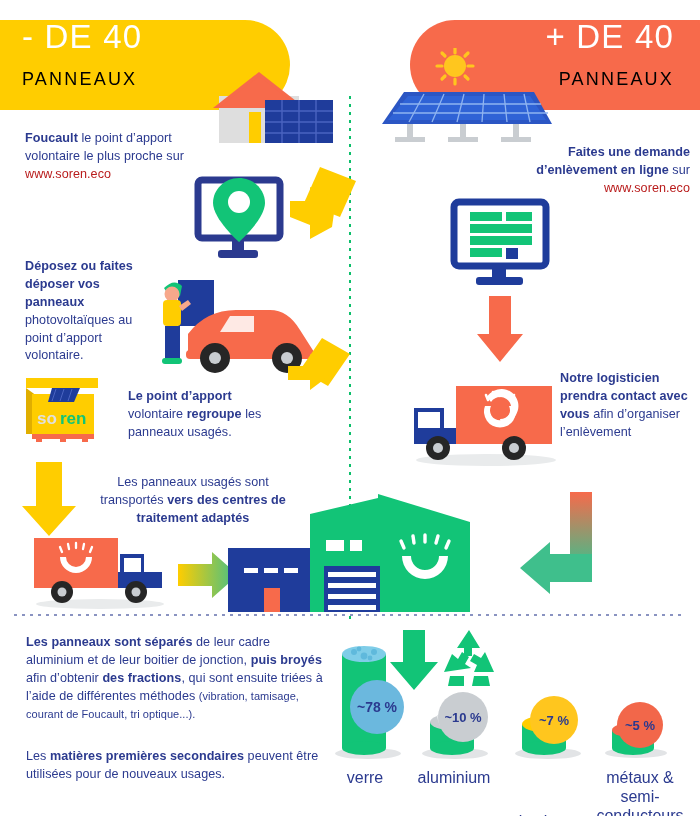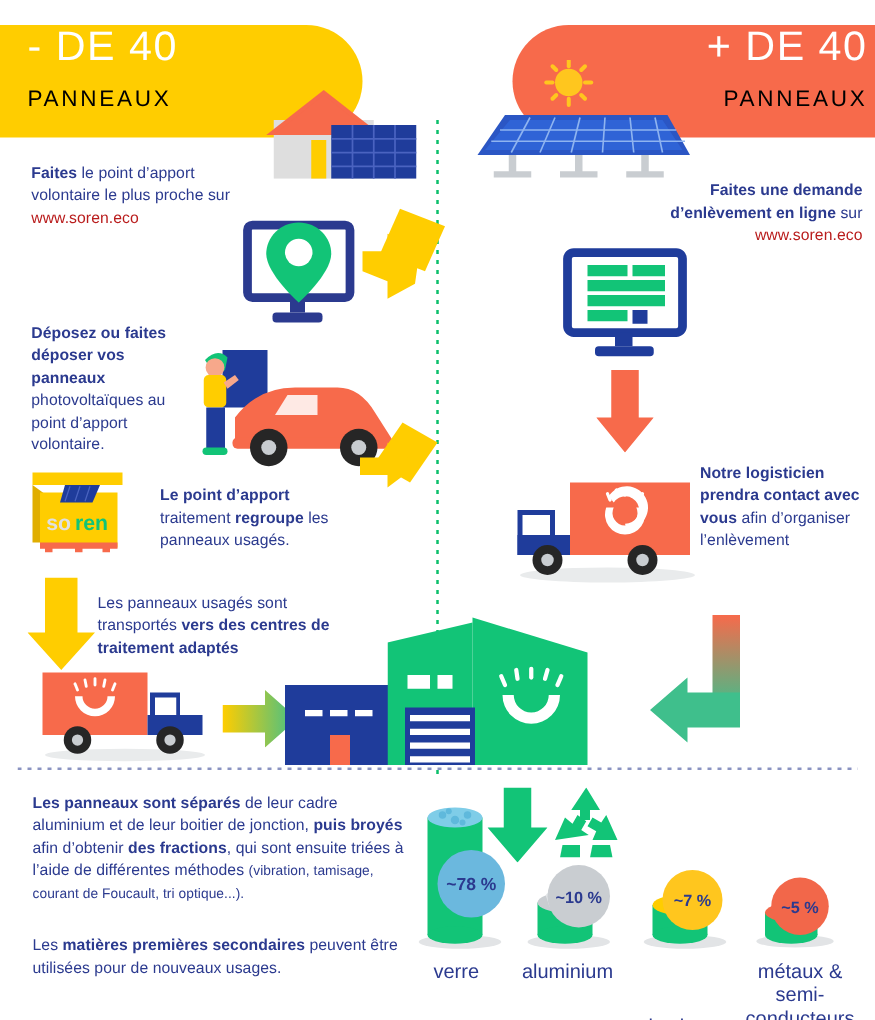--- a/index.html
+++ b/index.html
@@ -17,21 +17,21 @@
     display: flex; flex-direction: column; 
   }
   .banner-left {
     left: 0; width: 290px; background: #FFCD00;
     border-top-right-radius: 90px; border-bottom-right-radius: 90px;
     padding-left: 22px;
   }
   .banner-right {
     right: 0; width: 290px; background: #F76A4B;
     border-top-left-radius: 90px; border-bottom-left-radius: 90px;
-    padding-right: 6px; align-items: flex-end;
+    padding-right: 26px; align-items: flex-end;
   }
   .banner-big {
     font-size: 33px; color: #ffffff; letter-spacing: 1.2px;
     font-weight: 400; line-height: 1.05;
   }
   .banner-small {
     font-size: 18px; color: #000000; letter-spacing: 2.2px;
     font-weight: 300; line-height: 1.2; margin-top: 14px;
   }
 
@@ -135,21 +135,21 @@
         <rect x="86" y="89" width="30" height="5"></rect>
       <rect x="151" y="76" width="6" height="14"></rect>
         <rect x="139" y="89" width="30" height="5"></rect>
     </g>
   </svg>
 
   <div class="vdots"></div>
   <div class="hdots"></div>
 
   <div class="txt" style="left:25px;top:130px;width:165px;">
-    <b>Faites</b><span> le point d’apport volontaire le plus proche sur </span><span class="green">www.soren.eco</span>
+    <b>Foucault</b><span> le point d’apport volontaire le plus proche sur </span><span class="green">www.soren.eco</span>
   </div>
 
   <svg class="abs" style="left:288px;top:165px;" width="70" height="78" viewBox="0 0 70 78">
     <polygon points="32,2 68,16 52,52 16,38" fill="#FFCD00"></polygon>
     <polygon points="22,22 48,34 44,62 22,74 22,60 2,52 2,36 22,36" fill="#FFCD00"></polygon>
   </svg>
 
   <svg class="abs" style="left:192px;top:172px;" width="100" height="90" viewBox="0 0 100 90">
     <rect x="6" y="8" width="82" height="58" rx="4" fill="none" stroke="#2B3A8F" stroke-width="7"></rect>
     <rect x="40" y="66" width="12" height="12" fill="#2B3A8F"></rect>
@@ -199,28 +199,28 @@
     <text x="42" y="48" font-family="Liberation Sans, sans-serif" font-size="17" font-weight="700" fill="#12C477">ren</text>
     <rect x="14" y="58" width="62" height="5" fill="#F76A4B"></rect>
     <g fill="#F76A4B">
         <rect x="18" y="62" width="6" height="4"></rect>
         <rect x="42" y="62" width="6" height="4"></rect>
         <rect x="64" y="62" width="6" height="4"></rect>
       </g>
   </svg>
 
   <div class="txt" style="left:128px;top:388px;width:160px;">
-    <b>Le point d’apport</b><span> traitement </span><b>regroupe</b><span> les panneaux usagés.</span>
+    <b>Le point d’apport</b><span> volontaire </span><b>regroupe</b><span> les panneaux usagés.</span>
   </div>
 
   <svg class="abs" style="left:22px;top:462px;" width="54" height="74" viewBox="0 0 54 74">
     <polygon points="14,0 40,0 40,44 54,44 27,74 0,44 14,44" fill="#FFCD00"></polygon>
   </svg>
 
-  <div class="txt" style="left:78px;top:474px;width:210px;">
+  <div class="txt" style="left:88px;top:474px;width:210px;text-align:center;">
     <span>Les panneaux usagés sont transportés </span><b>vers des centres de traitement adaptés</b>
   </div>
 
   <div class="txt" style="left:520px;top:144px;width:170px;text-align:right;">
     <b>Faites une demande d’enlèvement en ligne</b><span> sur </span><span class="green">www.soren.eco</span>
   </div>
 
   <svg class="abs" style="left:448px;top:196px;" width="105" height="95" viewBox="0 0 105 95">
     <rect x="6" y="6" width="92" height="64" rx="5" fill="none" stroke="#1F3C9B" stroke-width="7"></rect>
     <rect x="44" y="70" width="14" height="11" fill="#1F3C9B"></rect>

